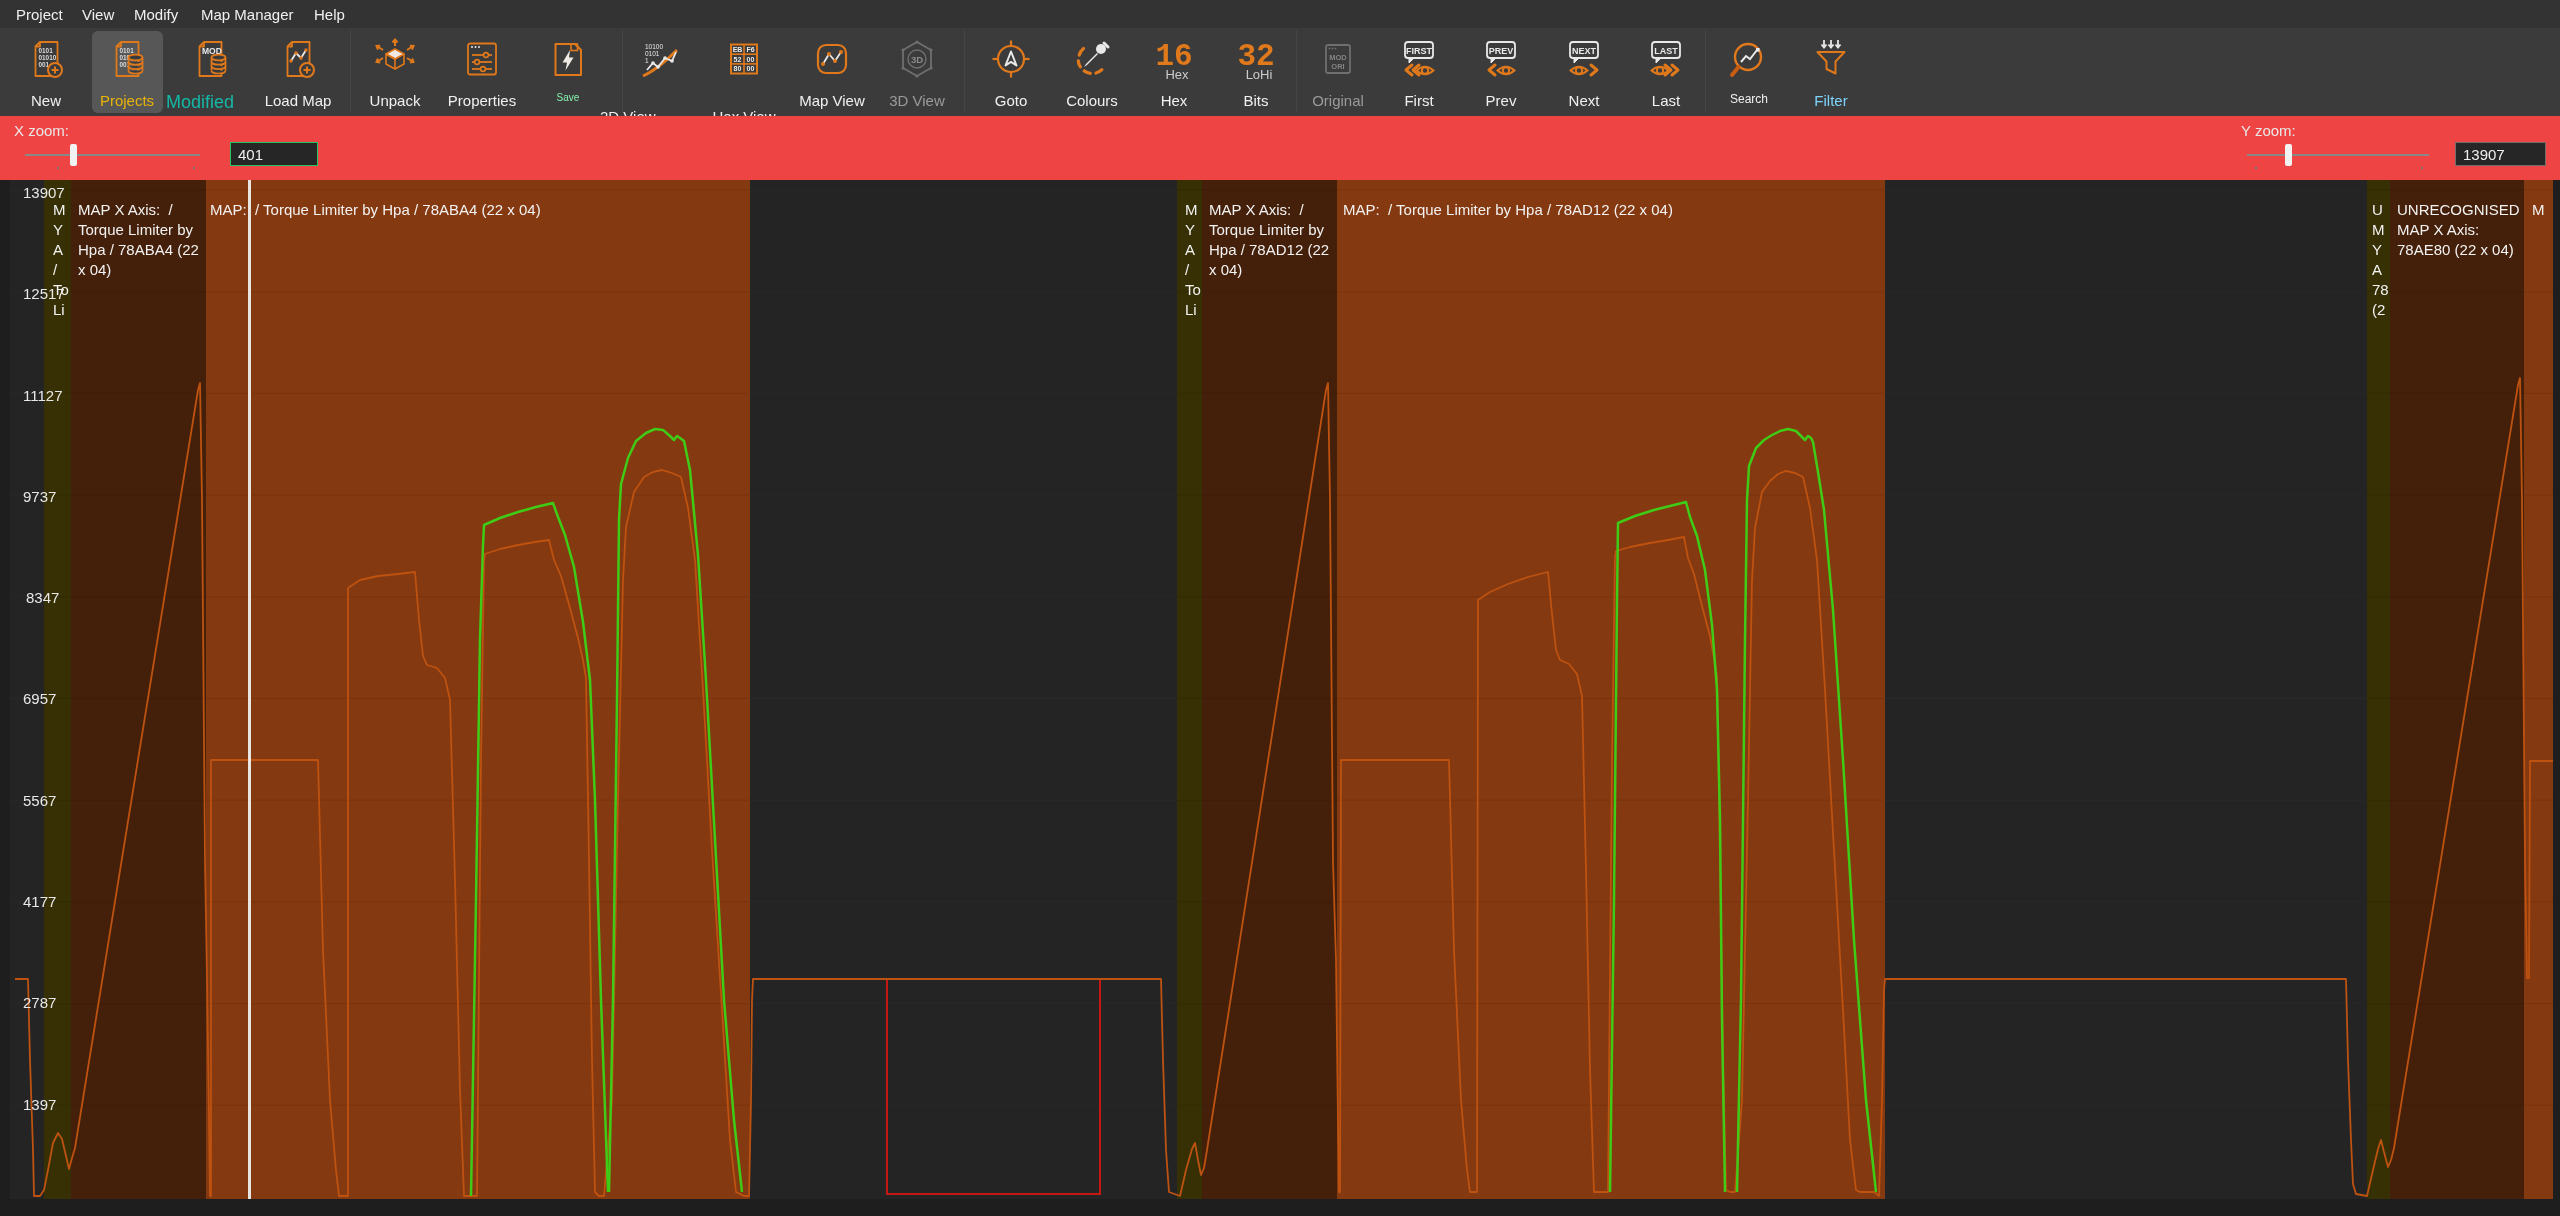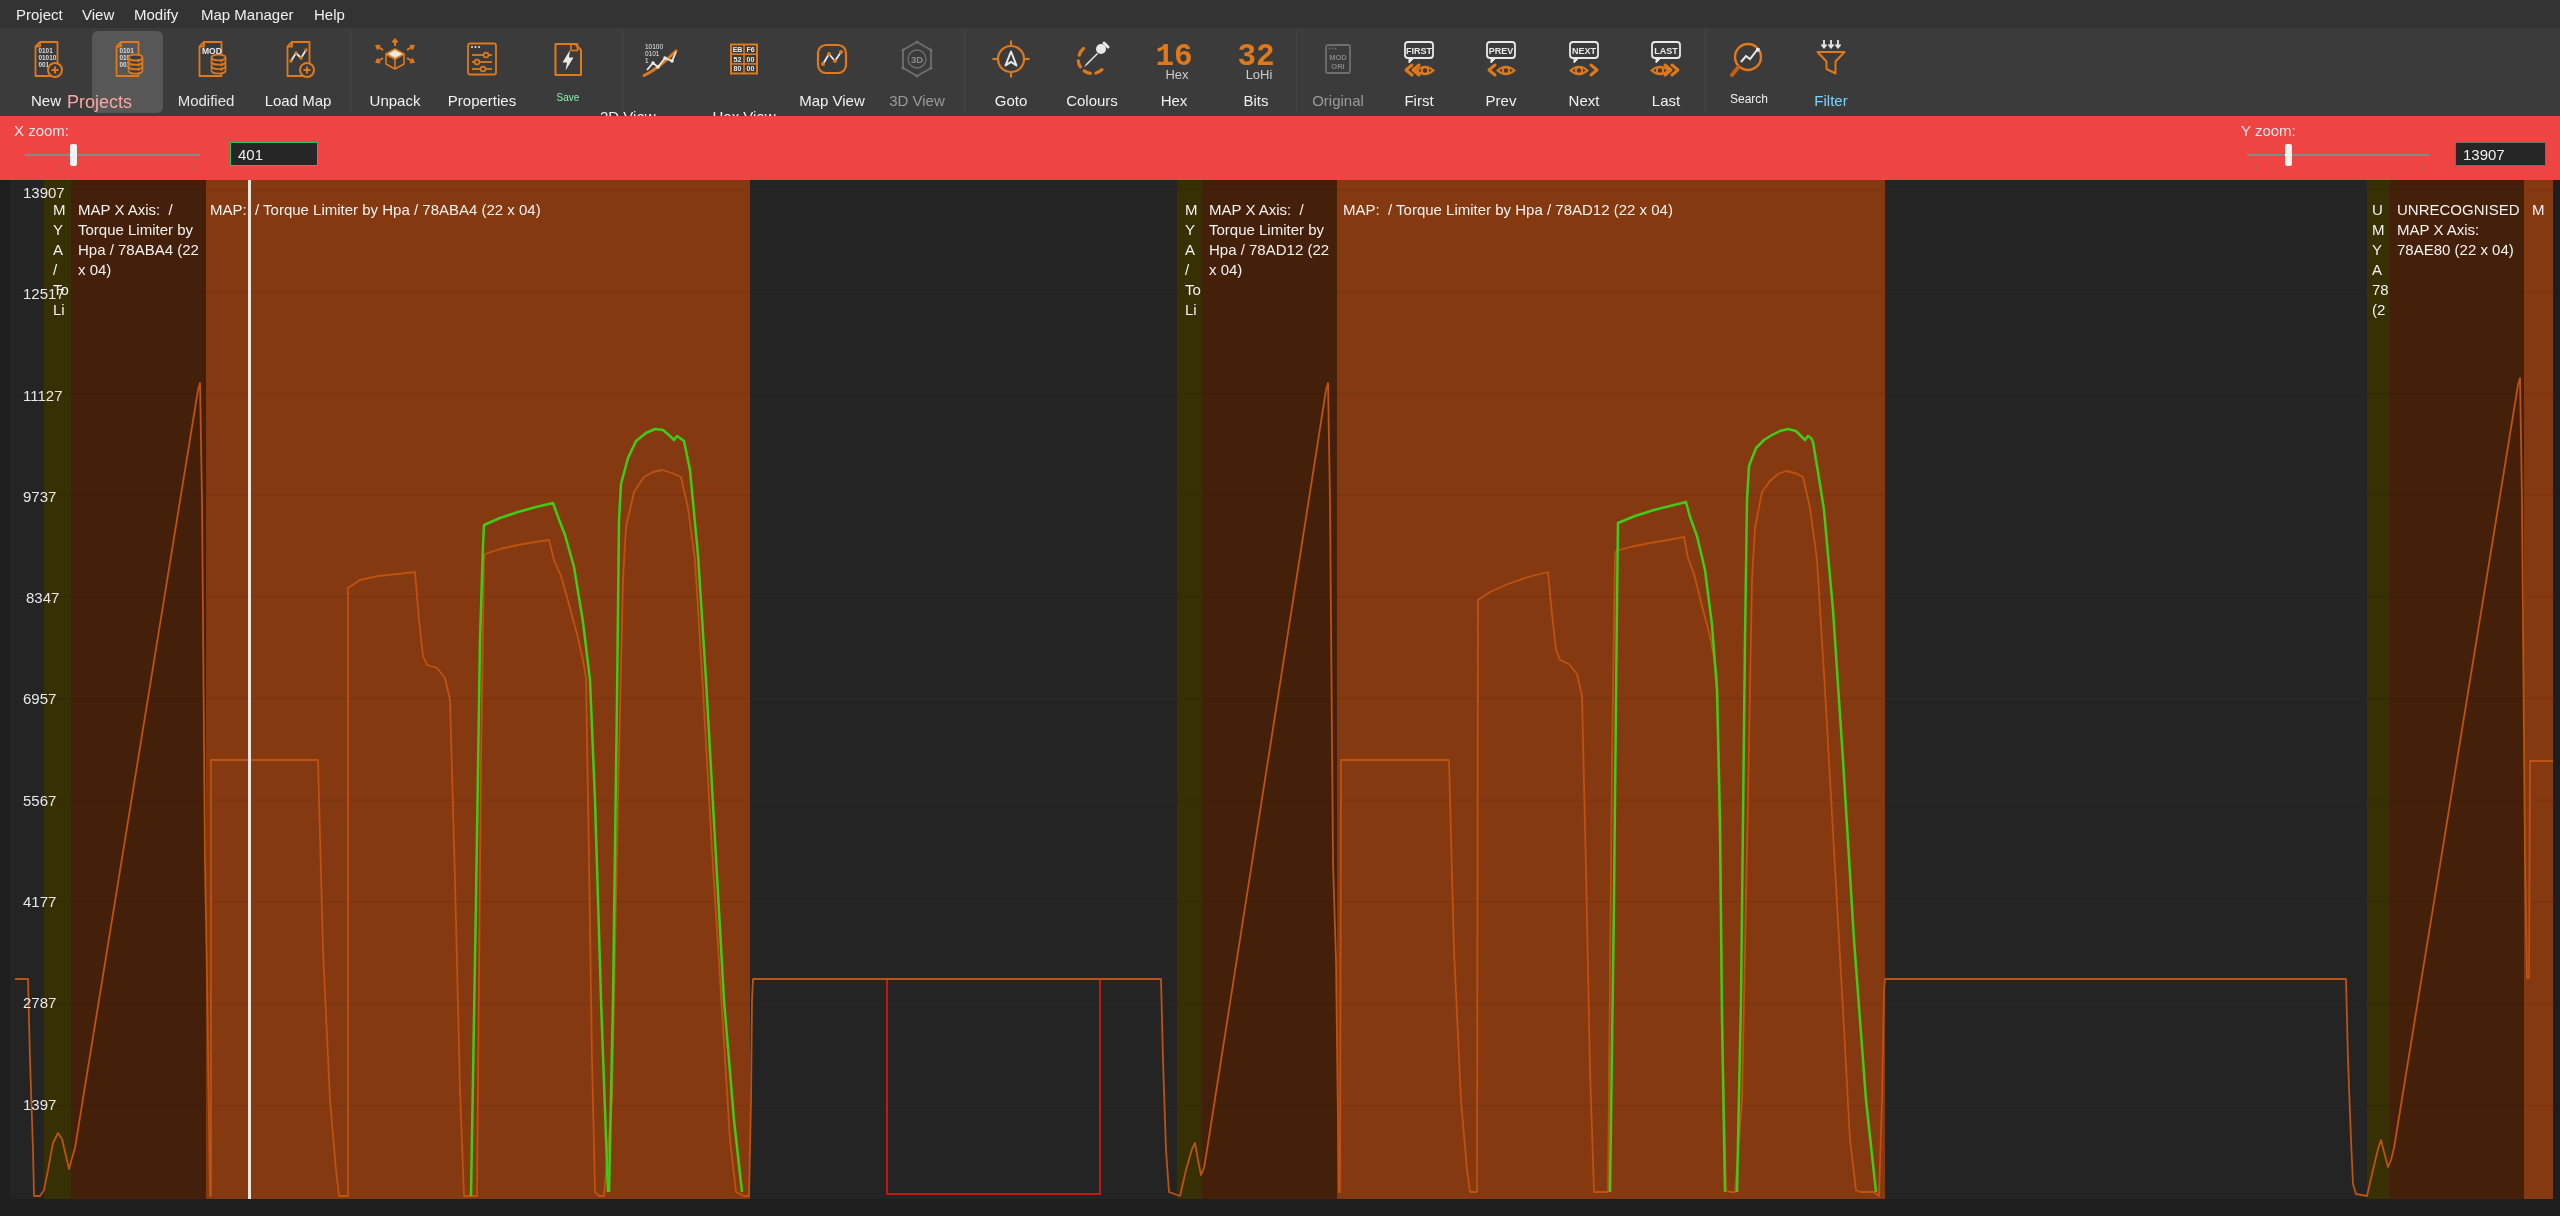--- a/index.html
+++ b/index.html
@@ -35,33 +35,33 @@
         <text x="14.5" y="15.5" font-size="6.4" font-weight="bold" fill="#d9d9d9" font-family="Liberation Sans">0101</text>
         <text x="14.5" y="22.5" font-size="6.4" font-weight="bold" fill="#d9d9d9" font-family="Liberation Sans">01010</text>
         <text x="14.5" y="29.5" font-size="6.4" font-weight="bold" fill="#d9d9d9" font-family="Liberation Sans">001</text>
         <ellipse cx="30.5" cy="20.5" rx="7" ry="2.8" fill="#3b3b3b" stroke="#e0791b" stroke-width="1.7"></ellipse>
         <path d="M23.5 24.9 A 7 2.8 0 0 0 37.5 24.9" fill="#3b3b3b" stroke="#e0791b" stroke-width="1.7"></path>
         <path d="M23.5 29.3 A 7 2.8 0 0 0 37.5 29.3" fill="#3b3b3b" stroke="#e0791b" stroke-width="1.7"></path>
         <path d="M23.5 33.7 A 7 2.8 0 0 0 37.5 33.7" fill="#3b3b3b" stroke="#e0791b" stroke-width="1.7"></path>
         <line x1="23.5" y1="20.5" x2="23.5" y2="33.7" stroke="#e0791b" stroke-width="1.7"></line>
         <line x1="37.5" y1="20.5" x2="37.5" y2="33.7" stroke="#e0791b" stroke-width="1.7"></line>
       </svg></div>
-    <div style="position:absolute;left:67px;top:64px;width:120px;text-align:left;font-size:18px;color:#fca5a5">Projects</div>
+    <div style="position:absolute;left:67px;top:64px;width:120px;text-align:center;font-size:15px;color:#eab308">Projects</div>
     <div style="position:absolute;left:188px;top:9px;width:44px;height:44px"><svg width="44" height="44" viewBox="0 0 44 44">
         <path d="M16 5 H33.5 V39 H11.5 V9.5 Z" fill="none" stroke="#e0791b" stroke-width="1.8" stroke-linejoin="round"></path>
         <path d="M16 5 V9.5 H11.5" fill="none" stroke="#e0791b" stroke-width="1.8" stroke-linejoin="round"></path>
         <text x="14" y="17" font-size="8.5" font-weight="bold" fill="#e9e9e9" font-family="Liberation Sans">MOD</text>
         <ellipse cx="30.5" cy="20.5" rx="7" ry="2.8" fill="#3b3b3b" stroke="#e0791b" stroke-width="1.7"></ellipse>
         <path d="M23.5 24.9 A 7 2.8 0 0 0 37.5 24.9" fill="#3b3b3b" stroke="#e0791b" stroke-width="1.7"></path>
         <path d="M23.5 29.3 A 7 2.8 0 0 0 37.5 29.3" fill="#3b3b3b" stroke="#e0791b" stroke-width="1.7"></path>
         <path d="M23.5 33.7 A 7 2.8 0 0 0 37.5 33.7" fill="#3b3b3b" stroke="#e0791b" stroke-width="1.7"></path>
         <line x1="23.5" y1="20.5" x2="23.5" y2="33.7" stroke="#e0791b" stroke-width="1.7"></line>
         <line x1="37.5" y1="20.5" x2="37.5" y2="33.7" stroke="#e0791b" stroke-width="1.7"></line>
       </svg></div>
-    <div style="position:absolute;left:146px;top:64px;width:120px;text-align:center;font-size:15px;color:#e5e5e5">Modified</div>
+    <div style="position:absolute;left:140px;top:64px;width:120px;text-align:center;font-size:18px;color:#14b8a6">Modified</div>
     <div style="position:absolute;left:276px;top:9px;width:44px;height:44px"><svg width="44" height="44" viewBox="0 0 44 44">
         <path d="M16 5 H33.5 V39 H11.5 V9.5 Z" fill="none" stroke="#e0791b" stroke-width="1.8" stroke-linejoin="round"></path>
         <path d="M16 5 V9.5 H11.5" fill="none" stroke="#e0791b" stroke-width="1.8" stroke-linejoin="round"></path>
         <polyline points="15,24 20,16 25,21 30,13" fill="none" stroke="#e9e9e9" stroke-width="1.8"></polyline>
         <circle cx="15" cy="24" r="1.7" fill="#e0791b"></circle>
         <circle cx="20" cy="16" r="1.7" fill="#e0791b"></circle>
         <circle cx="25" cy="21" r="1.7" fill="#e0791b"></circle>
         <circle cx="30" cy="13" r="1.7" fill="#e0791b"></circle>
         <circle cx="31" cy="33" r="7" fill="#3b3b3b" stroke="#e0791b" stroke-width="2"></circle>
         <line x1="27.5" y1="33" x2="34.5" y2="33" stroke="#e0791b" stroke-width="2"></line>

